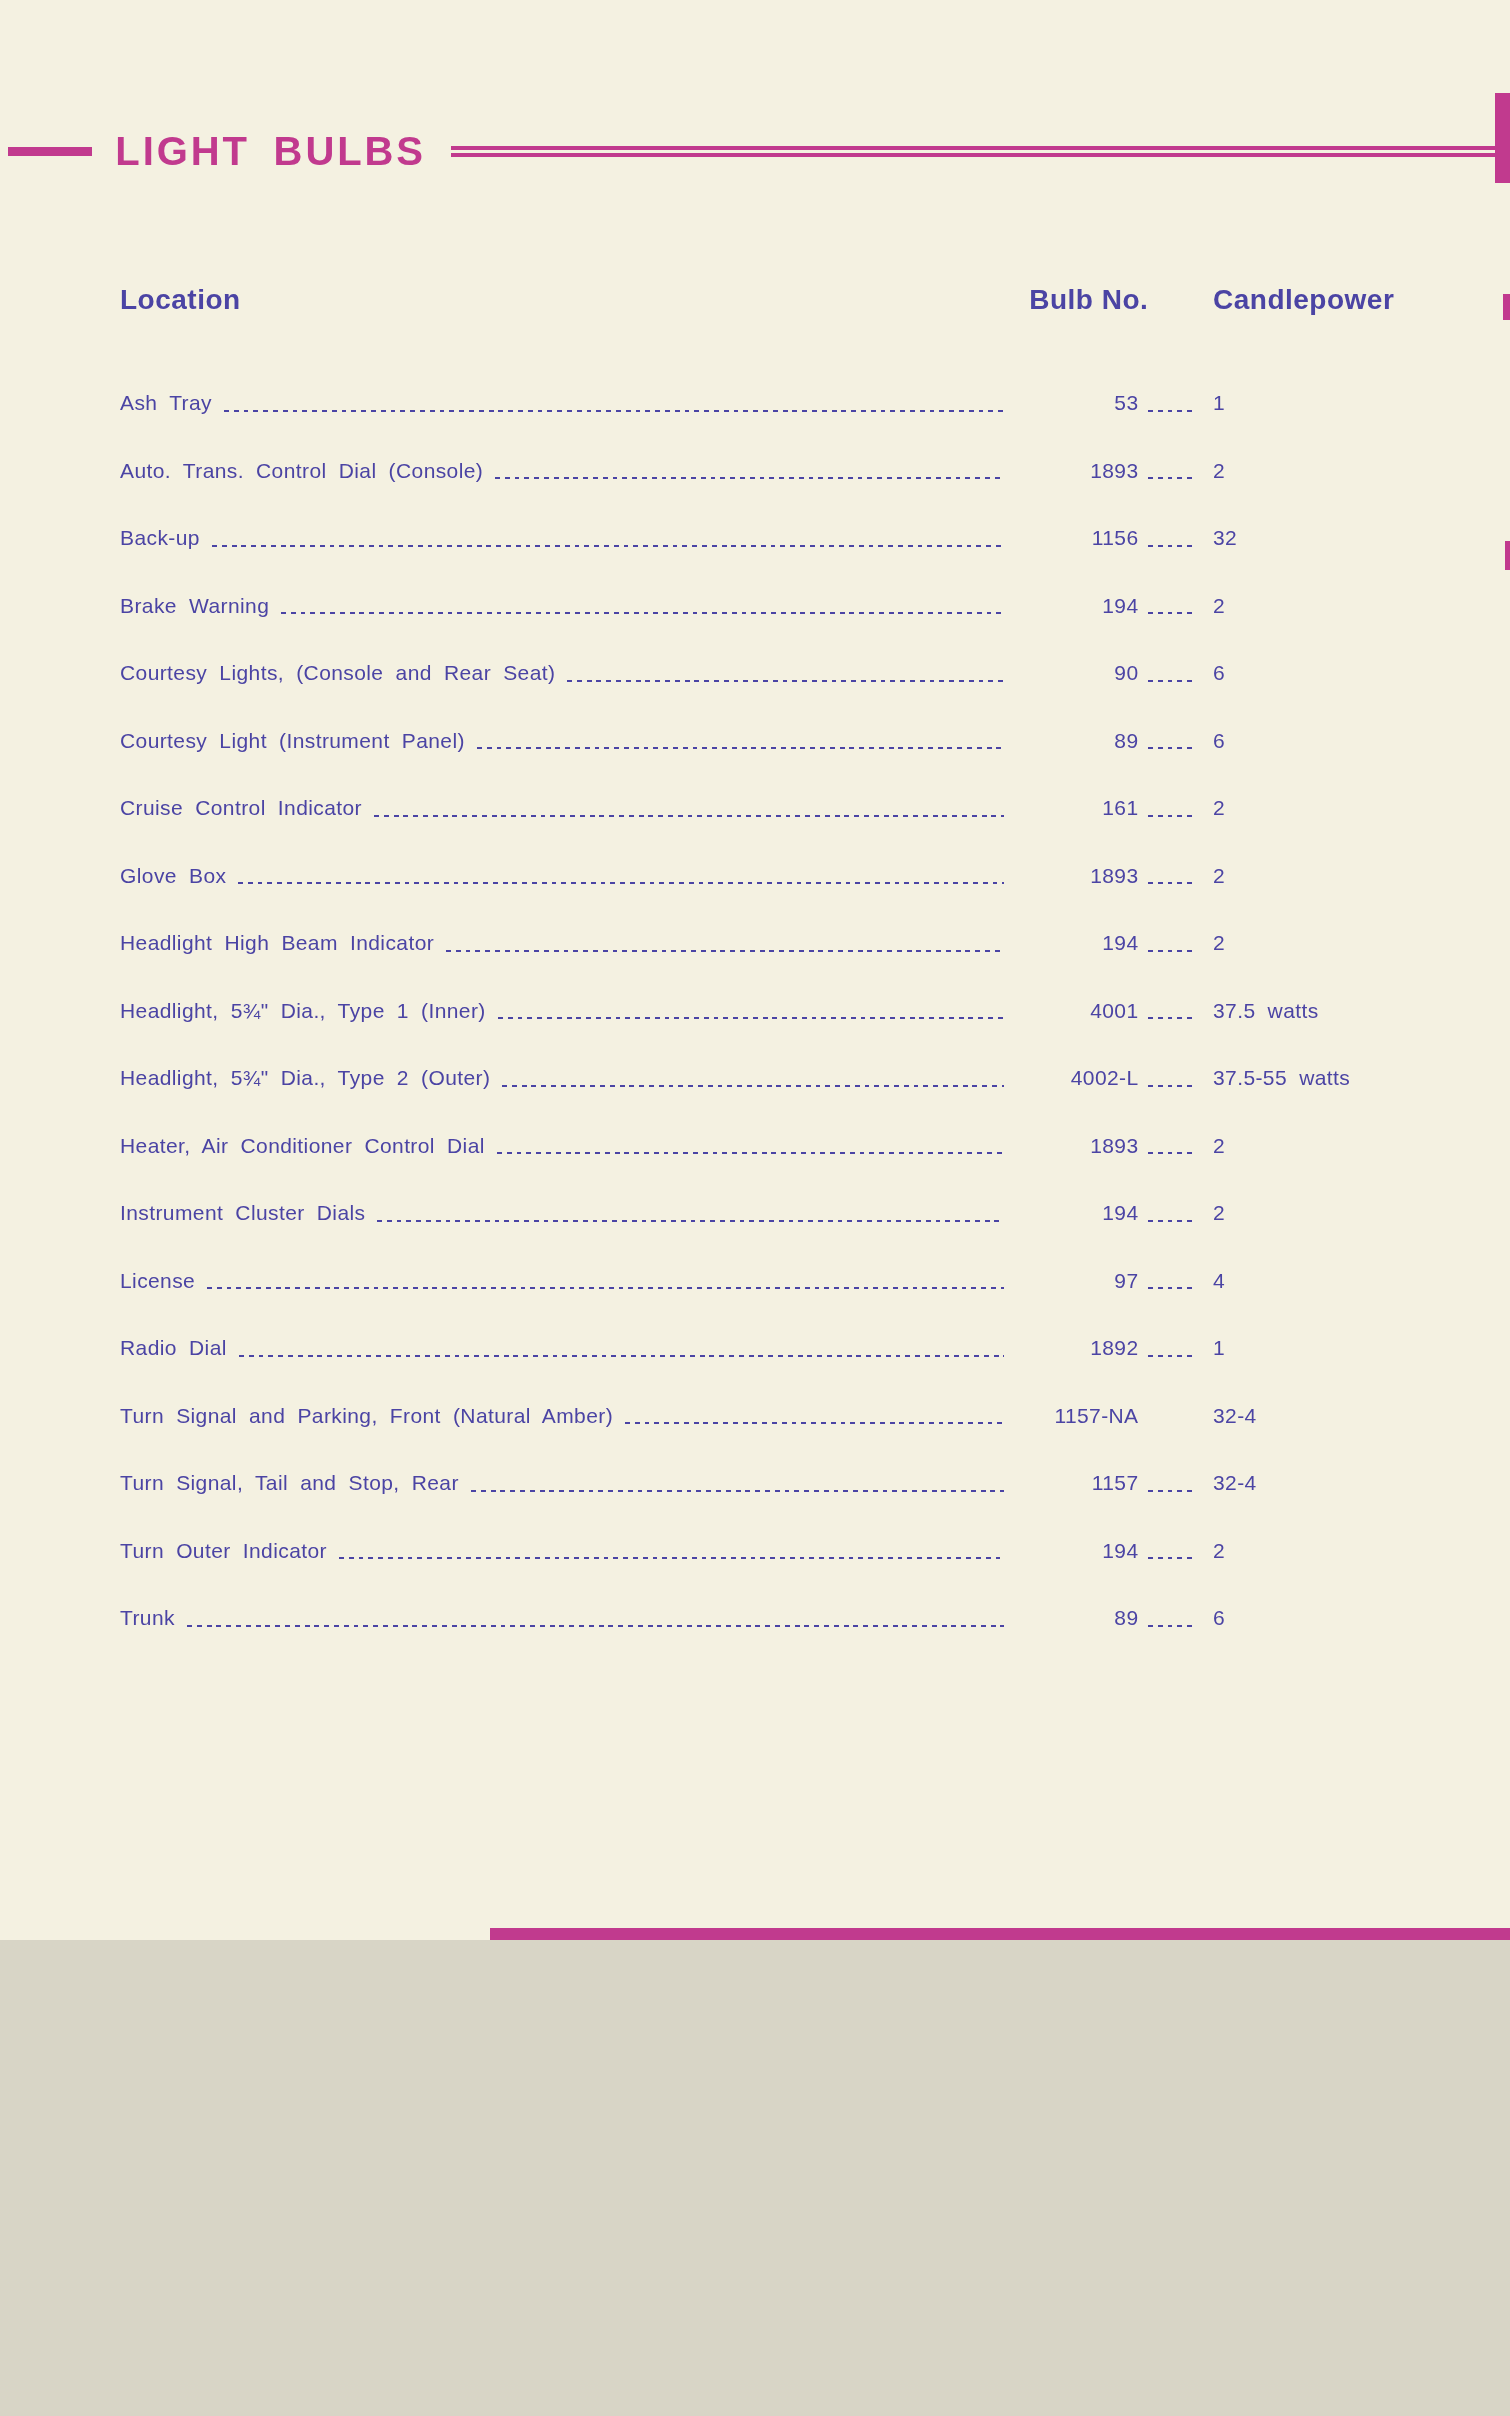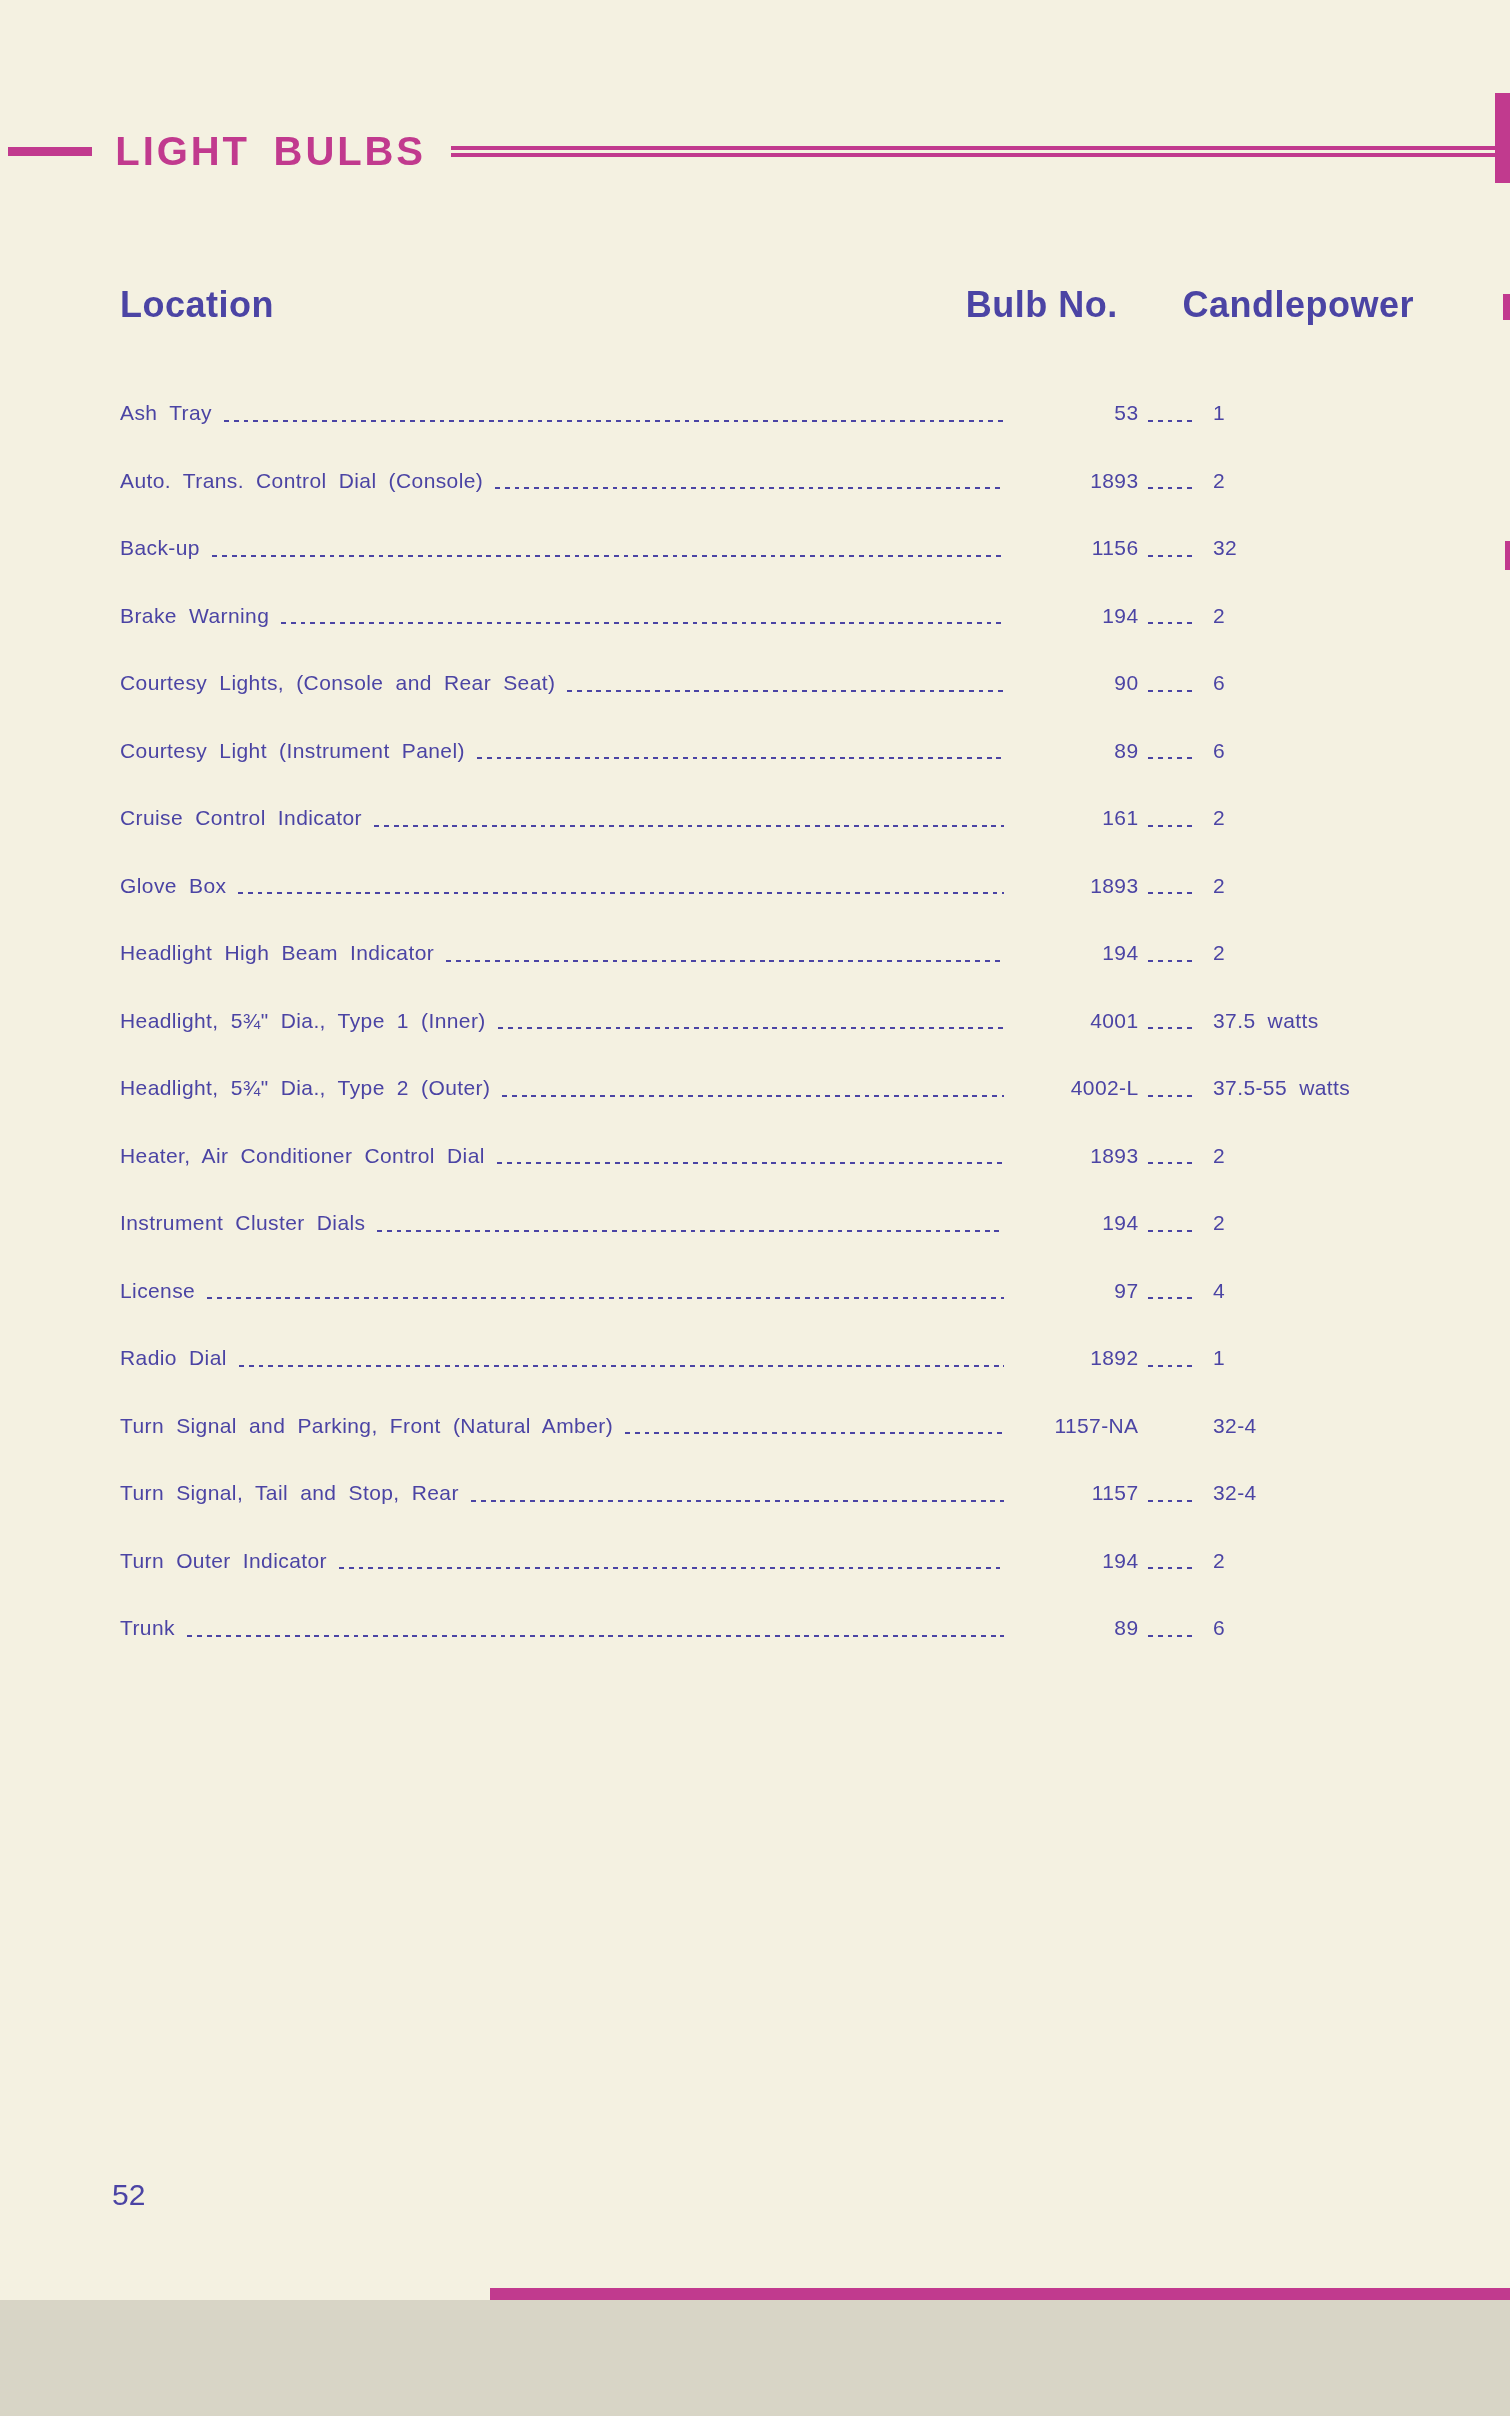--- a/index.html
+++ b/index.html
@@ -8,21 +8,21 @@
     --accent:#c13a8e;
   }
   html,body{margin:0;padding:0;}
   body{
     background:#d8d5c6;
     font-family:"Liberation Sans", sans-serif;
   }
   .page{
     position:relative;
     width:1510px;
-    height:2300px;
+    height:1940px;
     margin:0 auto;
     background:var(--bg);
     color:var(--ink);
     overflow:hidden;
   }
   
   .title-band{
     display:flex;
     align-items:center;
     margin-top:129px;
@@ -52,21 +52,21 @@
       var(--accent) 6.9px 10.8px);
   }
   
   .content{
     padding:0 96px 0 120px;
   }
   .thead{
     display:flex;
     align-items:flex-start;
     margin-top:110px;
-    font-size:36px;
+    font-size:28px;
     font-weight:bold;
     letter-spacing:0.5px;
   }
   .rows{
     margin-top:74px;
   }
   .row{
     display:flex;
     align-items:baseline;
     font-size:21px;

